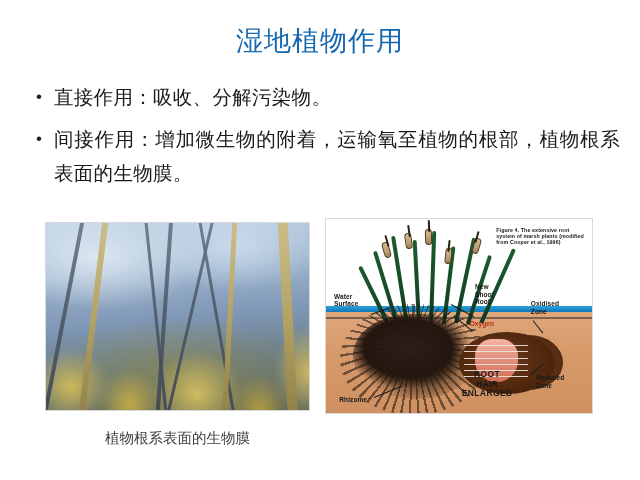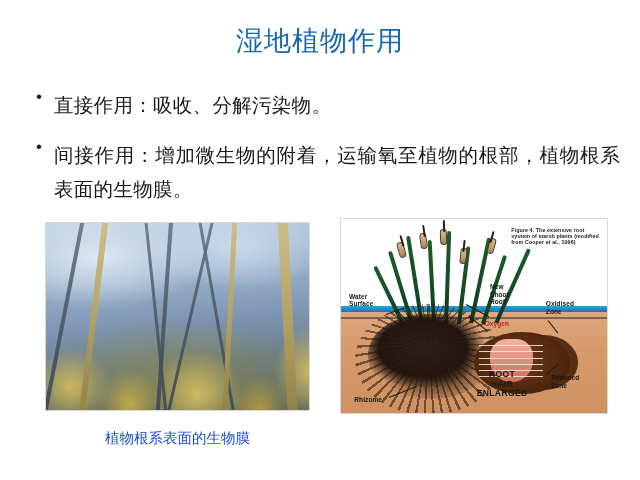--- a/index.html
+++ b/index.html
@@ -50,21 +50,20 @@
     font-size:17px;
     line-height:34px;
   }
   .bullet-text{
     flex:1 1 auto;
     color:#1a1a1a;
     font-size:19.5px;
     line-height:34px;
     letter-spacing:0.3px;
     text-align:justify;
-    margin-top:8px;
   }
 
   
   .figs{
     position:absolute;
     left:0;top:218px;width:640px;height:200px;
   }
 
   .photo{
     position:absolute;
@@ -100,21 +99,21 @@
     opacity:.9;
     border-radius:2px;
   }
   .photo .stem.light{
     background:linear-gradient(180deg,#cfc08a 0%,#b7a463 48%,#8d7c44 100%);
     opacity:.95;
   }
 
   .diagram{
     position:absolute;
-    left:340px;top:0px;
+    left:325px;top:0px;
     width:268px;height:196px;
     border:1px solid #d8d8d8;
     box-sizing:border-box;
     background:#ffffff;
     overflow:hidden;
   }
   .d-sky{position:absolute;left:0;top:0;width:100%;height:48%;background:#ffffff;}
   .d-sand{position:absolute;left:0;top:46%;width:100%;height:54%;
     background:linear-gradient(180deg,#dfa97e 0%,#d79a6b 40%,#cf9162 100%);}
   .d-water{position:absolute;left:0;top:45%;width:100%;height:6px;
@@ -183,21 +182,21 @@
   .lbl.cap{
     font-weight:bold;color:#1a1a1a;font-size:5.3px;line-height:6.2px;
   }
   .lbl.big{font-size:8.5px;line-height:9.5px;letter-spacing:.4px;}
   .ldr{position:absolute;background:#1c1c1c;height:1px;transform-origin:left center;}
 
   
   .caption{
     position:absolute;
     font-size:14.5px;
-    color:#1d4ed8;
+    color:#404040;
     text-align:center;
     line-height:20px;
     white-space:nowrap;
   }
   .cap-left{left:45px;top:428px;width:265px;}
   .cap-right{left:322px;top:428px;width:268px;}
 </style>
 </head>
 <body>
 

